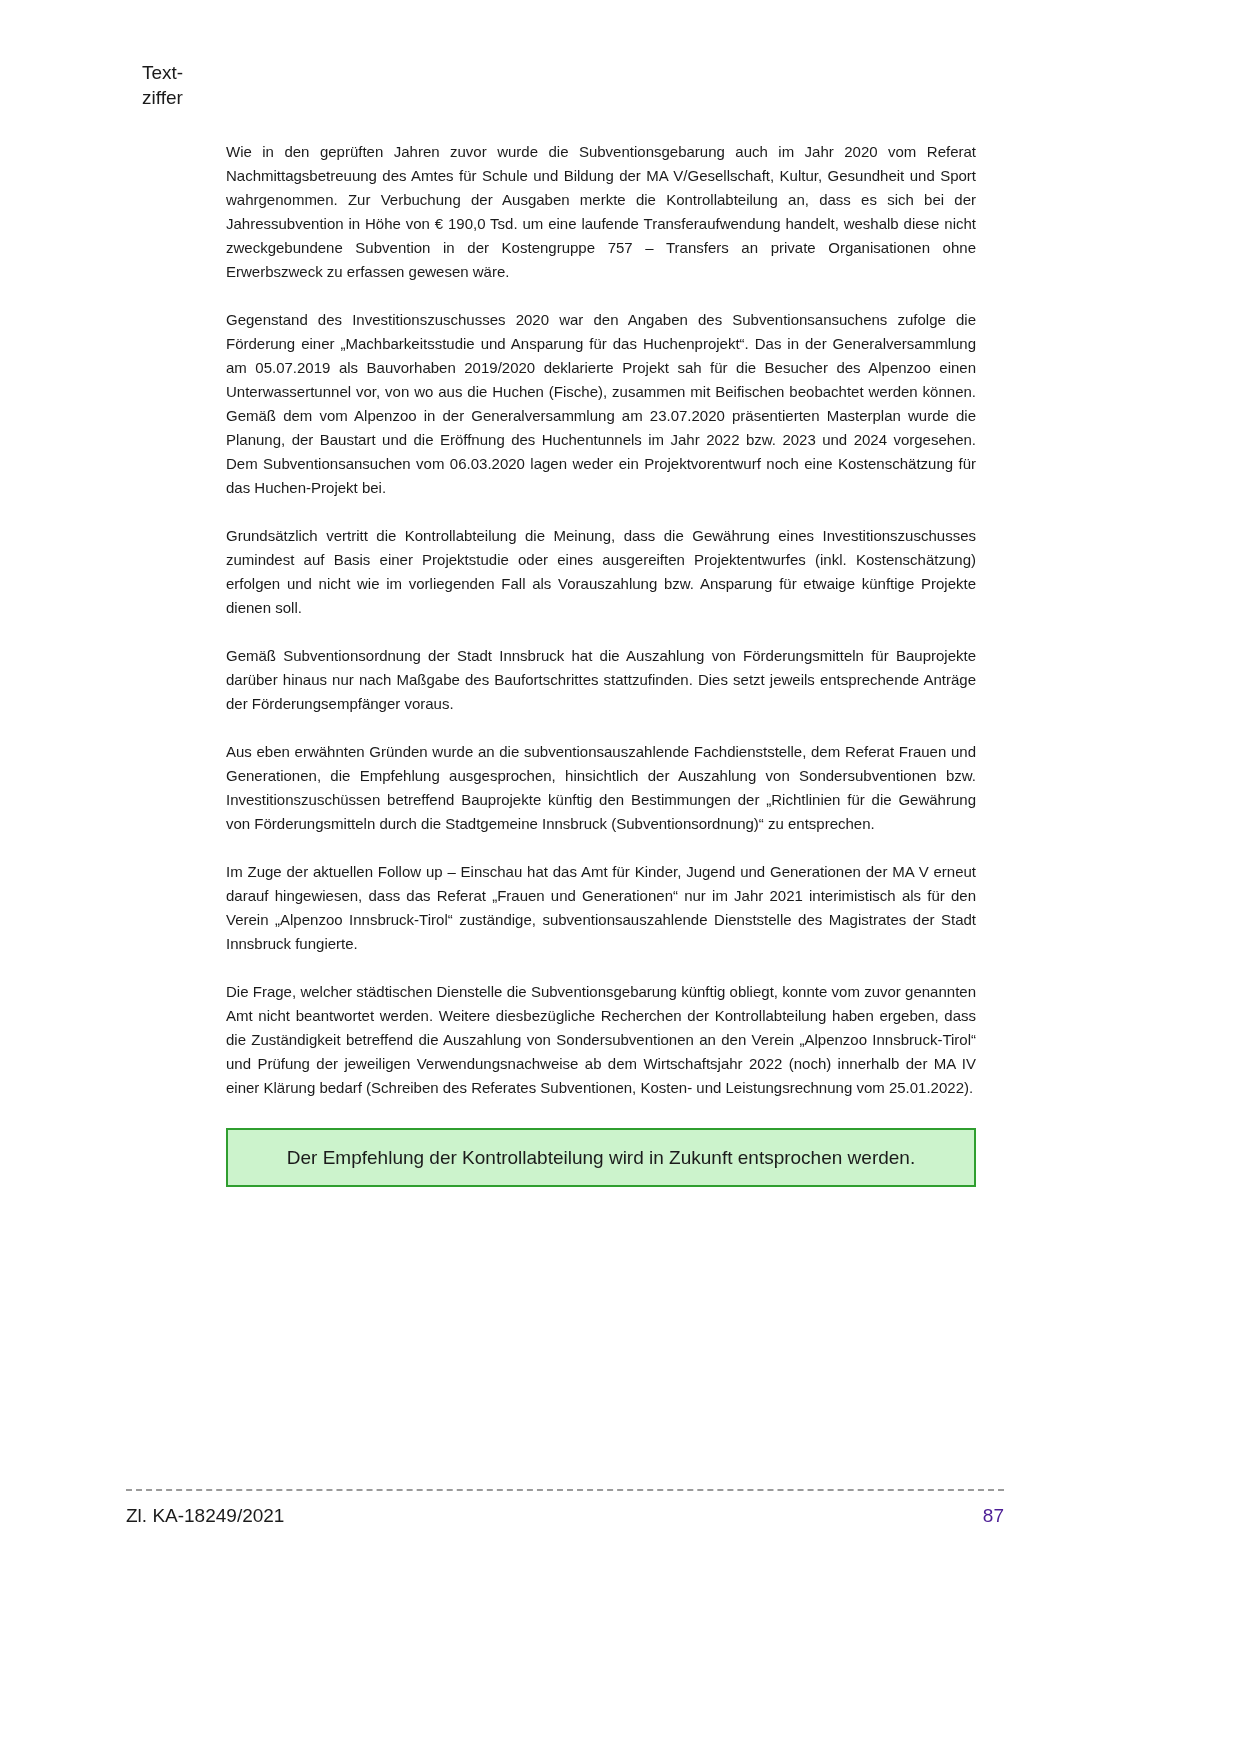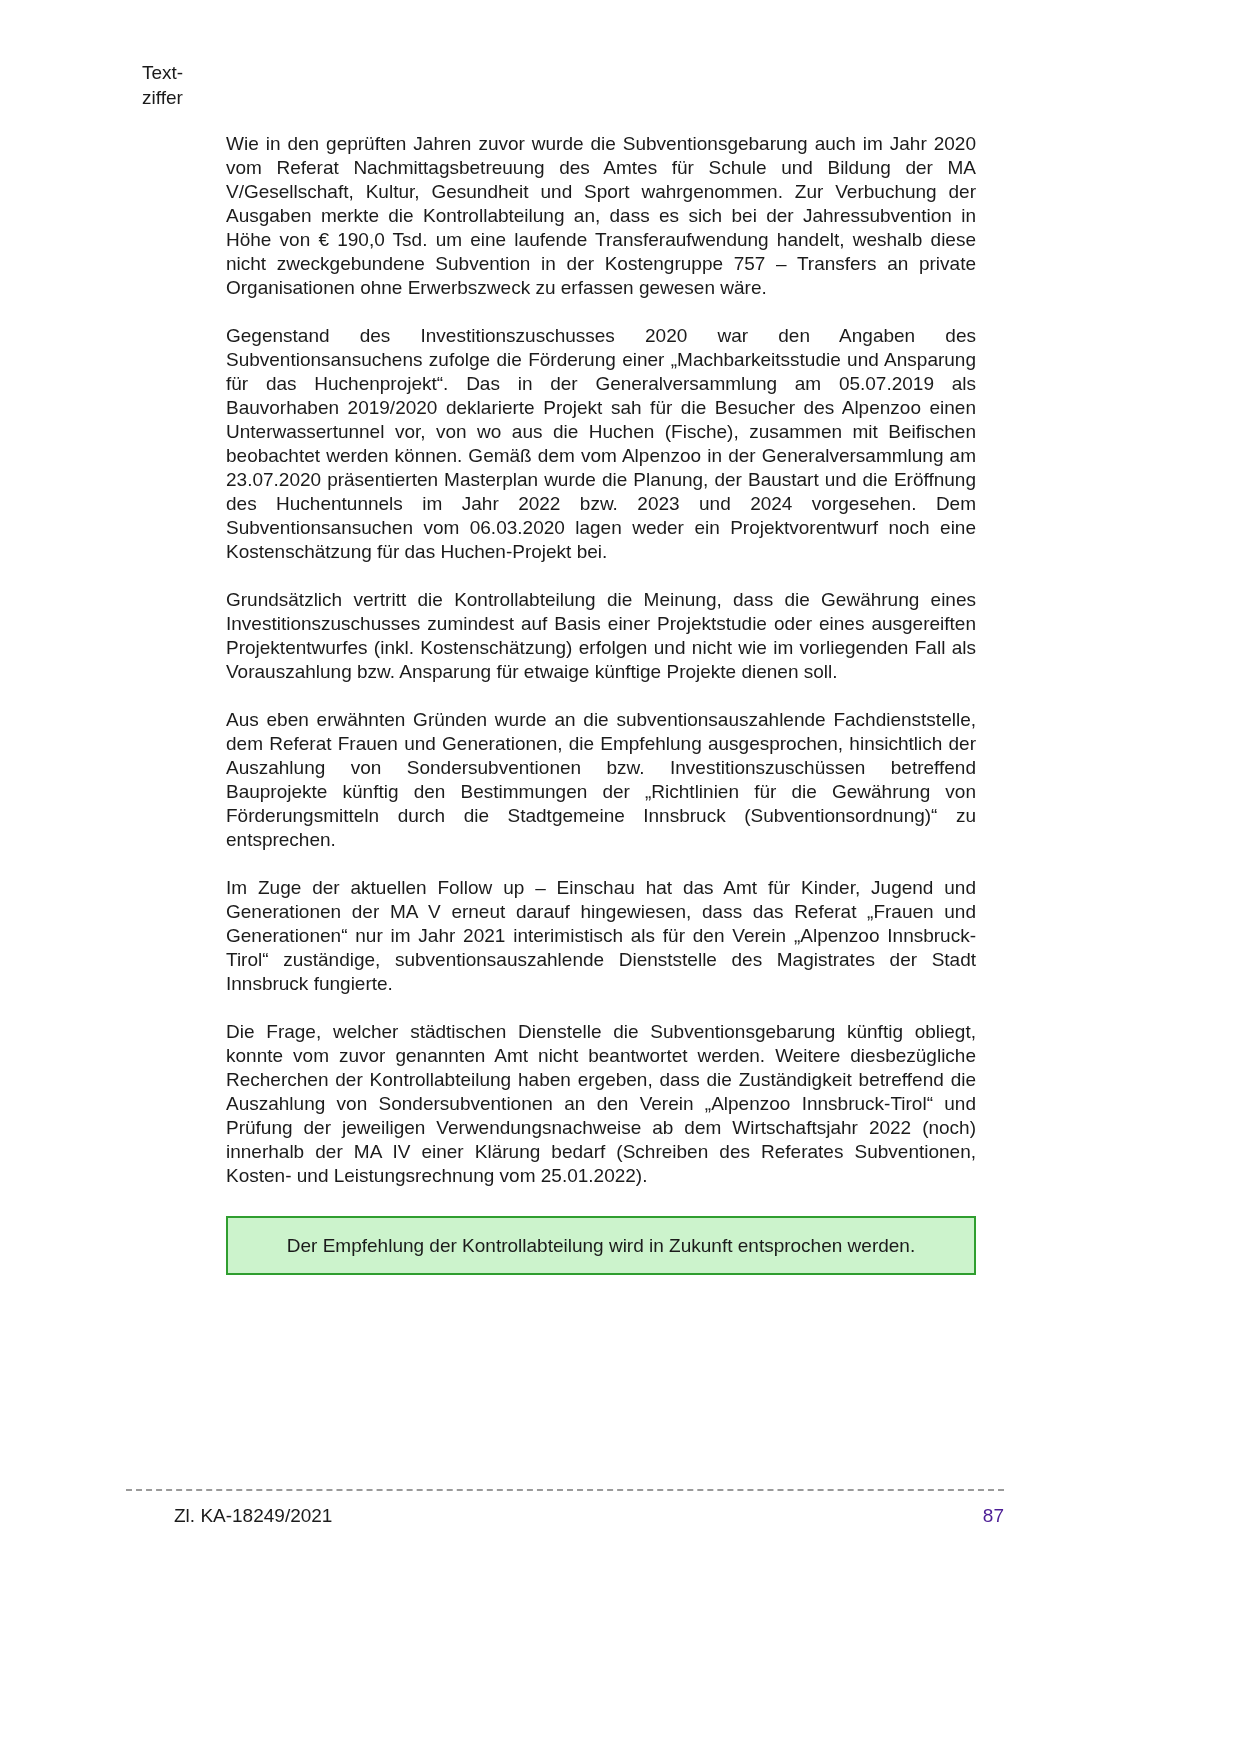--- a/index.html
+++ b/index.html
@@ -25,22 +25,22 @@
     line-height: 25px;
     white-space: pre-line;
   }
   .content {
     position: absolute;
     left: 226px;
     top: 128px;
     width: 750px;
   }
   .content p {
-    margin: 4px 0 24px 0;
-    font-size: 19px;
+    margin: 12px 0 24px 0;
+    font-size: 15px;
     line-height: 24px;
     text-align: justify;
     hyphens: auto;
     -webkit-hyphens: auto;
   }
   .recommendation {
     margin-top: 28px;
     border: 2px solid #2f9e2f;
     background: #ccf3cc;
     padding: 15px 18px;
@@ -57,21 +57,20 @@
   }
   .footer-divider {
     border-top: 2px dashed #9a9a9a;
     height: 0;
     margin-bottom: 14px;
   }
   .footer-row {
     display: flex;
     align-items: flex-start;
     font-size: 19px;
-    margin-left: 48px;
   }
   .footer-ref {
     flex: none;
     width: 226px;
   }
   .footer-title {
     flex: 1;
   }
   .footer-page {
     flex: none;
@@ -84,20 +83,21 @@
 
 <div class="page">
 
   <div class="margin-label">Text-
 ziffer</div>
 
   <div class="content">
     <p>Wie in den geprüften Jahren zuvor wurde die Subventionsgebarung auch im Jahr 2020 vom Referat Nachmittagsbetreuung des Amtes für Schule und Bildung der MA V/Gesellschaft, Kultur, Gesundheit und Sport wahrgenommen. Zur Verbuchung der Ausgaben merkte die Kontrollabteilung an, dass es sich bei der Jahressubvention in Höhe von € 190,0 Tsd. um eine laufende Transferaufwendung handelt, weshalb diese nicht zweckgebundene Subvention in der Kostengruppe 757 – Transfers an private Organisationen ohne Erwerbszweck zu erfassen gewesen wäre.</p>
     <p>Gegenstand des Investitionszuschusses 2020 war den Angaben des Subventionsansuchens zufolge die Förderung einer „Machbarkeitsstudie und Ansparung für das Huchenprojekt“. Das in der Generalversammlung am 05.07.2019 als Bauvorhaben 2019/2020 deklarierte Projekt sah für die Besucher des Alpenzoo einen Unterwassertunnel vor, von wo aus die Huchen (Fische), zusammen mit Beifischen beobachtet werden können. Gemäß dem vom Alpenzoo in der Generalversammlung am 23.07.2020 präsentierten Masterplan wurde die Planung, der Baustart und die Eröffnung des Huchentunnels im Jahr 2022 bzw. 2023 und 2024 vorgesehen. Dem Subventionsansuchen vom 06.03.2020 lagen weder ein Projektvorentwurf noch eine Kostenschätzung für das Huchen-Projekt bei.</p>
     <p>Grundsätzlich vertritt die Kontrollabteilung die Meinung, dass die Gewährung eines Investitionszuschusses zumindest auf Basis einer Projektstudie oder eines ausgereiften Projektentwurfes (inkl. Kostenschätzung) erfolgen und nicht wie im vorliegenden Fall als Vorauszahlung bzw. Ansparung für etwaige künftige Projekte dienen soll.</p>
+    <p>Gemäß Subventionsordnung der Stadt Innsbruck hat die Auszahlung von Förderungsmitteln für Bauprojekte darüber hinaus nur nach Maßgabe des Baufortschrittes stattzufinden. Dies setzt jeweils entsprechende Anträge der Förderungsempfänger voraus.</p>
     <p>Aus eben erwähnten Gründen wurde an die subventionsauszahlende Fachdienststelle, dem Referat Frauen und Generationen, die Empfehlung ausgesprochen, hinsichtlich der Auszahlung von Sondersubventionen bzw. Investitionszuschüssen betreffend Bauprojekte künftig den Bestimmungen der „Richtlinien für die Gewährung von Förderungsmitteln durch die Stadtgemeine Innsbruck (Subventionsordnung)“ zu entsprechen.</p>
     <p>Im Zuge der aktuellen Follow up – Einschau hat das Amt für Kinder, Jugend und Generationen der MA V erneut darauf hingewiesen, dass das Referat „Frauen und Generationen“ nur im Jahr 2021 interimistisch als für den Verein „Alpenzoo Innsbruck-Tirol“ zuständige, subventionsauszahlende Dienststelle des Magistrates der Stadt Innsbruck fungierte.</p>
     <p>Die Frage, welcher städtischen Dienstelle die Subventionsgebarung künftig obliegt, konnte vom zuvor genannten Amt nicht beantwortet werden. Weitere diesbezügliche Recherchen der Kontrollabteilung haben ergeben, dass die Zuständigkeit betreffend die Auszahlung von Sondersubventionen an den Verein „Alpenzoo Innsbruck-Tirol“ und Prüfung der jeweiligen Verwendungsnachweise ab dem Wirtschaftsjahr 2022 (noch) innerhalb der MA IV einer Klärung bedarf (Schreiben des Referates Subventionen, Kosten- und Leistungsrechnung vom 25.01.2022).</p>
 
     <div class="recommendation">Der Empfehlung der Kontrollabteilung wird in Zukunft entsprochen werden.</div>
   </div>
 
   <div class="footer">
     <div class="footer-divider"></div>
     <div class="footer-row">

